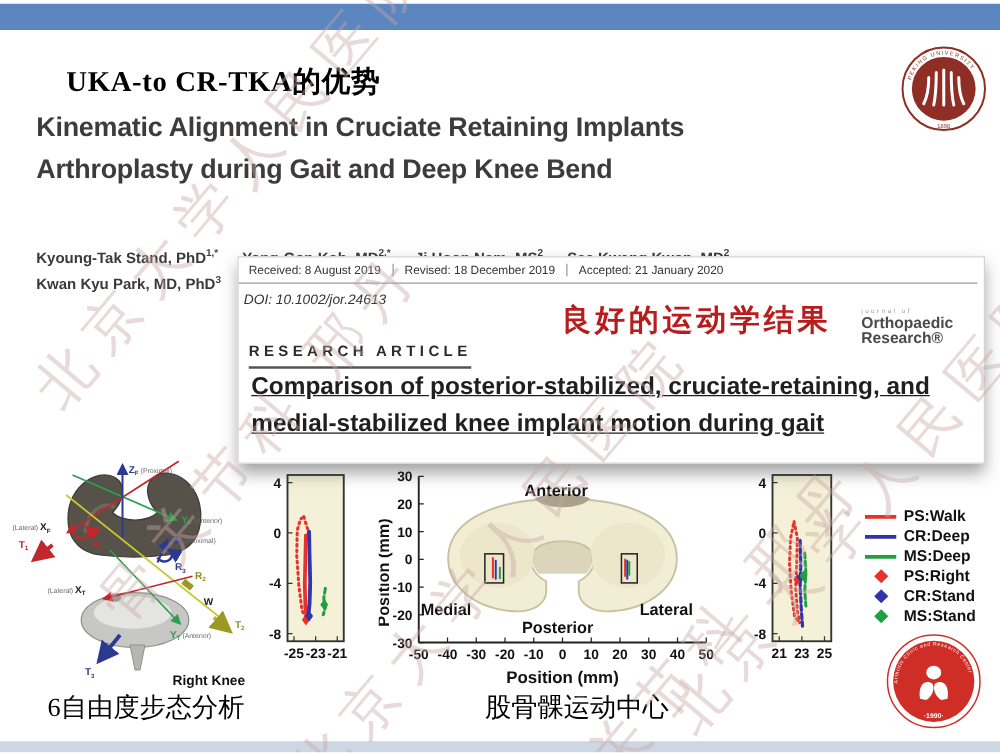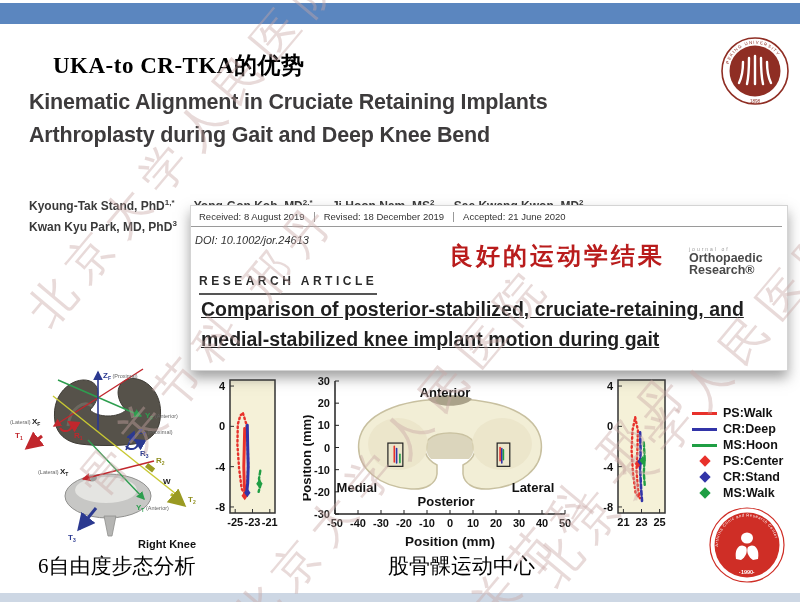--- a/index.html
+++ b/index.html
@@ -105,21 +105,21 @@
       <span class="author"><span>Ji Hoon Nam, MS</span><sup>2</sup></span>
       <span class="author"><span>Sae Kwang Kwon, MD</span><sup>2</sup></span>
     </div>
     <div>
       <span class="author"><span>Kwan Kyu Park, MD, PhD</span><sup>3</sup></span>
     </div>
   </div>
 
   <div class="panel">
     <div class="dates">
-      <span>Received: 8 August 2019</span><span class="vsep"></span><span>Revised: 18 December 2019</span><span class="vsep"></span><span>Accepted: 21 June 2020</span>
+      <span>Received: 8 August 2019</span><span class="vsep"></span><span>Revised: 18 December 2019</span><span class="vsep"></span><span>Accepted: 21 January 2020</span>
     </div>
     <div class="doi">DOI: 10.1002/jor.24613</div>
     <div class="research-article">RESEARCH ARTICLE</div>
     <div class="annotation">良好的运动学结果</div>
     <div class="jlogo">
       <div class="j1">journal of</div>
       <div class="j2">Orthopaedic</div>
       <div class="j3">Research®</div>
     </div>
     <div class="subtitle">
@@ -299,39 +299,39 @@
     <div class="lrow">
         <span class="lm-line" style="background: rgb(232, 49, 43);"></span>
         <span class="llabel">PS:Walk</span>
       </div>
     <div class="lrow">
         <span class="lm-line" style="background: rgb(50, 52, 168);"></span>
         <span class="llabel">CR:Deep</span>
       </div>
     <div class="lrow">
         <span class="lm-line" style="background: rgb(31, 158, 68);"></span>
-        <span class="llabel">MS:Hoon</span>
+        <span class="llabel">MS:Deep</span>
       </div>
     <div class="lrow">
         <span class="lm-dia-wrap">
           <span class="lm-diamond" style="background: rgb(232, 49, 43);"></span>
         </span>
-        <span class="llabel">PS:Center</span>
+        <span class="llabel">PS:Right</span>
       </div>
     <div class="lrow">
         <span class="lm-dia-wrap">
           <span class="lm-diamond" style="background: rgb(50, 52, 168);"></span>
         </span>
         <span class="llabel">CR:Stand</span>
       </div>
     <div class="lrow">
         <span class="lm-dia-wrap">
           <span class="lm-diamond" style="background: rgb(31, 158, 68);"></span>
         </span>
-        <span class="llabel">MS:Walk</span>
+        <span class="llabel">MS:Stand</span>
       </div>
   </div>
 
   <div class="caption caption-left">6自由度步态分析</div>
   <div class="caption caption-right">股骨髁运动中心</div>
 
   <svg class="logo" style="left:708px;top:506px" width="78" height="78" viewBox="-39 -39 78 78">
     <circle r="37" fill="#fff" stroke="#cf2e26" stroke-width="1.2"></circle>
     <circle r="32.5" fill="#cf2e26"></circle>
     <defs>

